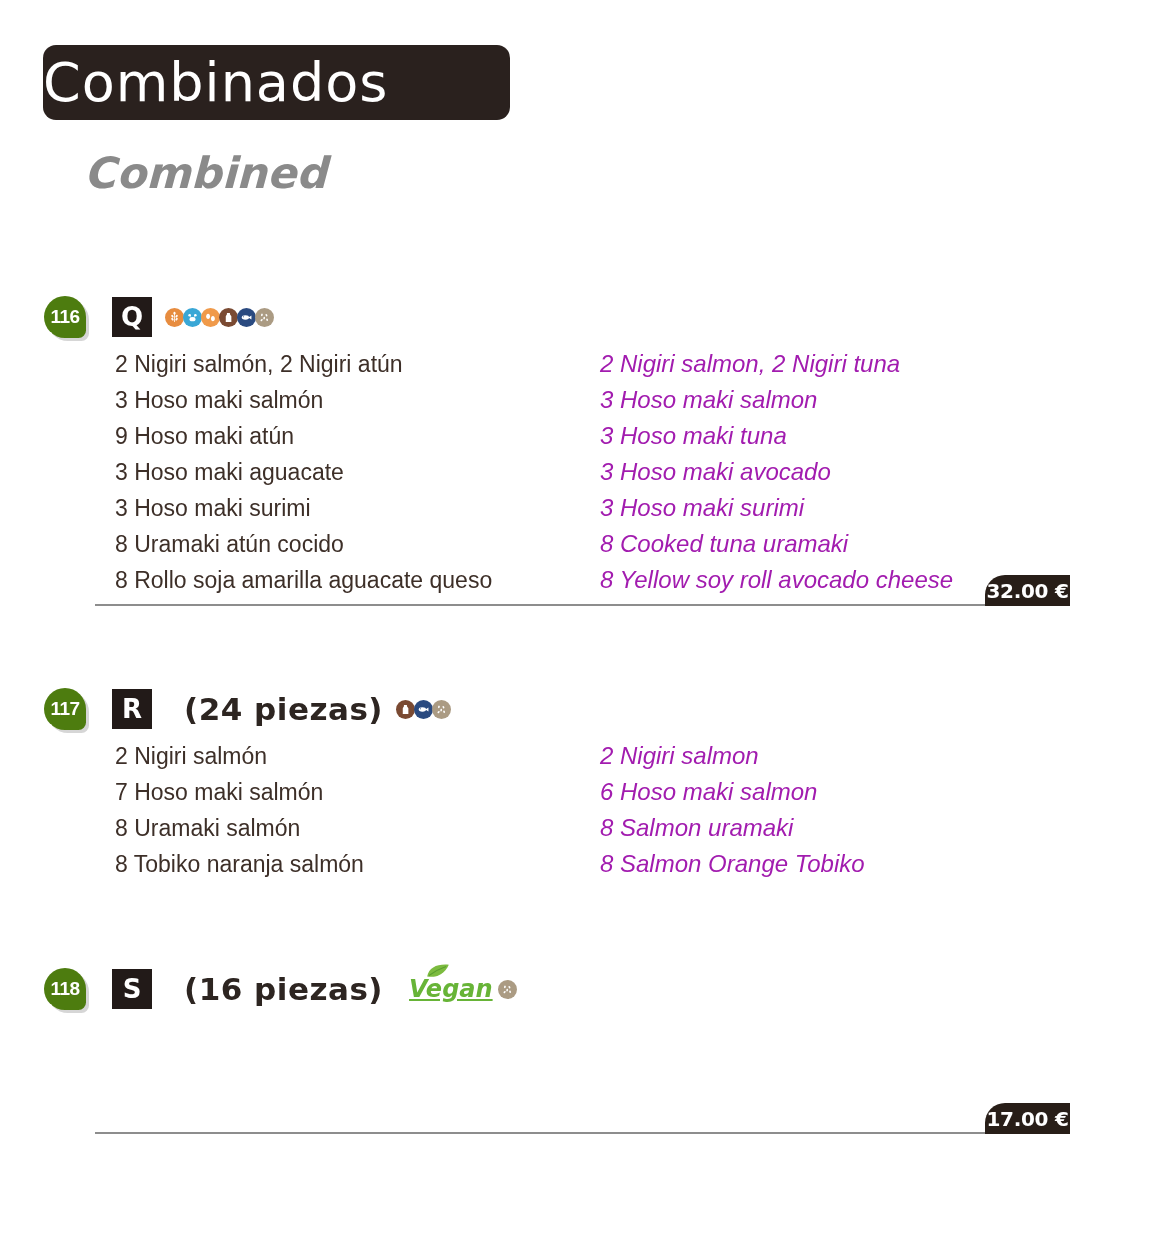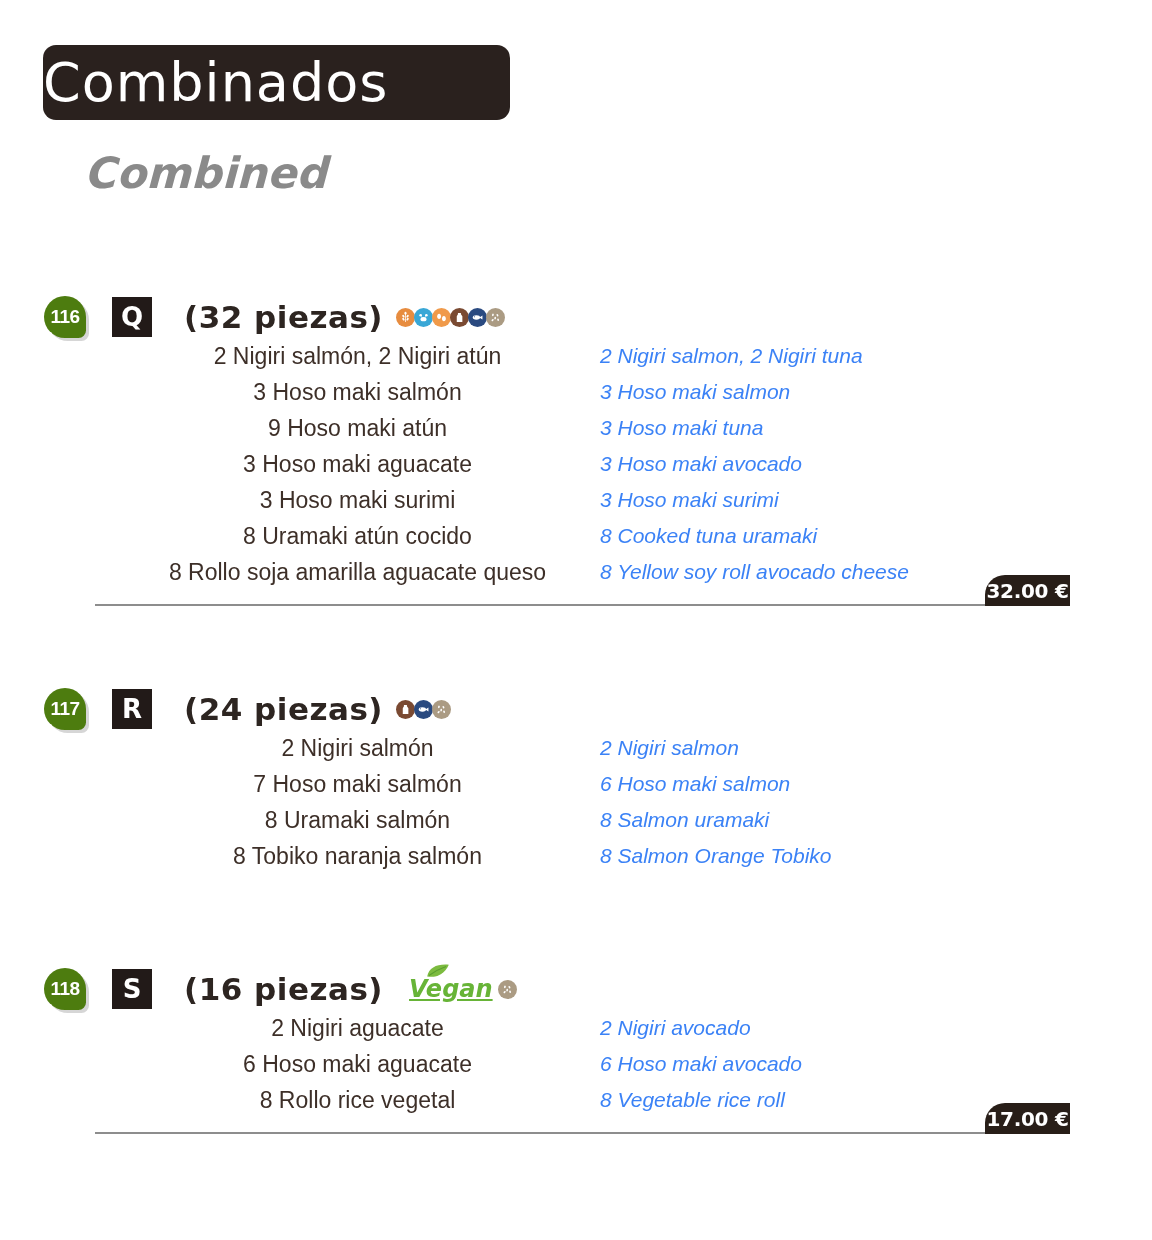--- a/index.html
+++ b/index.html
@@ -59,24 +59,24 @@
   .icon-circle svg { width:13px; height:13px; display:block; }
 
   .vegan-wrap { position:relative; margin-left:12px; margin-right:6px; display:flex; align-items:flex-end; }
   .vegan-text {
     color:#67b437; font-size:24px; font-style:italic; font-weight:600;
     font-family:"DejaVu Sans", sans-serif; line-height:1;
   }
   .vegan-leaf { position:absolute; top:-15px; left:14px; width:30px; height:18px; }
 
   
-  .items { margin-left:71px; margin-top:0;text-align:center; }
+  .items { margin-left:71px; margin-top:8px; }
   .row { display:flex; align-items:center; height:36px; }
   .es { flex:0 0 485px; font-size:23px; color:#3d2f28; white-space:nowrap; }
-  .en { font-size:21px; font-style:italic; color:#3b82f6; white-space:nowrap; }
+  .en { font-size:24px; font-style:italic; color:#a21caf; white-space:nowrap; }
 
   
   .sec-footer { position:absolute; left:0; right:0; height:31px; }
   .sec0 .sec-footer { top:279px; }
   .sec1 .sec-footer { top:168px; }
   .sec2 .sec-footer { top:135px; }
   .divider {
     position:absolute; left:51px; right:0; bottom:0;
     border-bottom:2px solid #8d8d8d;
   }
@@ -98,21 +98,20 @@
   <div class="subtitle">Combined</div>
   <div id="sections">
       <section class="combo sec0">
     <div class="sec-header">
       <div class="num-badge">
         <span>116</span>
       </div>
       <div class="letter-box">
         <span>Q</span>
       </div>
-      <div class="pieces">(32 piezas)</div>
       <div class="icons">
             <span class="icon-circle" style="background: rgb(231, 140, 63);">
               <svg viewBox="0 0 20 20">
                 <g fill="#fff">
                   <rect x="9.4" y="3" width="1.2" height="14" rx="0.6"></rect>
                   <ellipse cx="10" cy="3.6" rx="1.6" ry="2.3"></ellipse>
                   <ellipse transform="rotate(-35 6.8 8)" cx="6.8" cy="8" rx="1.5" ry="2.3"></ellipse>
                   <ellipse transform="rotate(35 13.2 8)" cx="13.2" cy="8" rx="1.5" ry="2.3"></ellipse>
                   <ellipse transform="rotate(-35 6.8 12.6)" cx="6.8" cy="12.6" rx="1.5" ry="2.3"></ellipse>
                   <ellipse transform="rotate(35 13.2 12.6)" cx="13.2" cy="12.6" rx="1.5" ry="2.3"></ellipse>
@@ -278,33 +277,19 @@
                   <ellipse transform="rotate(20 6 6)" cx="6" cy="6" rx="1.3" ry="2"></ellipse>
                   <ellipse transform="rotate(-25 13 6.5)" cx="13" cy="6.5" rx="1.3" ry="2"></ellipse>
                   <ellipse transform="rotate(10 9.5 11)" cx="9.5" cy="11" rx="1.3" ry="2"></ellipse>
                   <ellipse transform="rotate(40 5.5 14)" cx="5.5" cy="14" rx="1.3" ry="2"></ellipse>
                   <ellipse transform="rotate(-15 14 13.5)" cx="14" cy="13.5" rx="1.3" ry="2"></ellipse>
                 </g>
               </svg>
             </span>
           </div>
     </div>
-    <div class="items">
-          <div class="row">
-    <div class="es">2 Nigiri aguacate</div>
-    <div class="en">2 Nigiri avocado</div>
-  </div>
-          <div class="row">
-    <div class="es">6 Hoso maki aguacate</div>
-    <div class="en">6 Hoso maki avocado</div>
-  </div>
-          <div class="row">
-    <div class="es">8 Rollo rice vegetal</div>
-    <div class="en">8 Vegetable rice roll</div>
-  </div>
-        </div>
     <div class="sec-footer">
       <div class="divider"></div>
       <div class="price-badge">17.00 €</div>
     </div>
   </section>
     </div>
 </div>
 
 </body></html>

